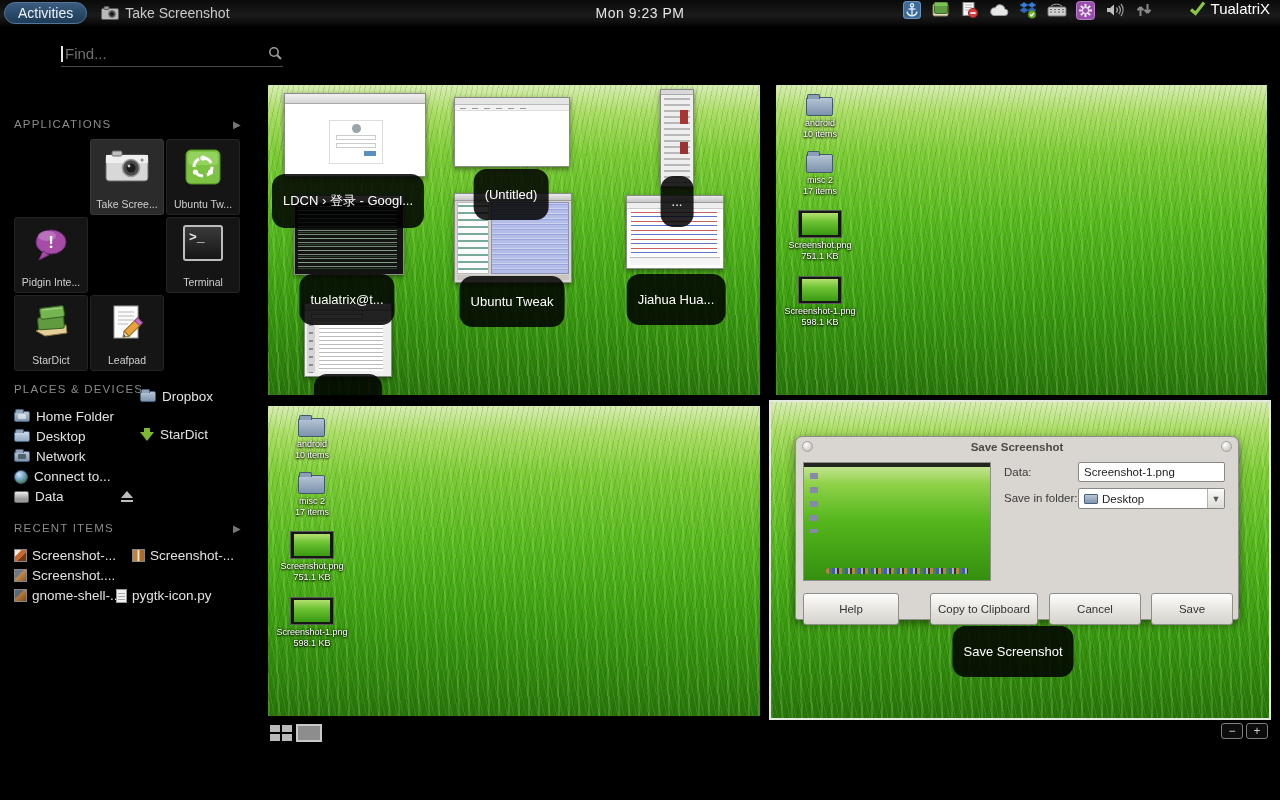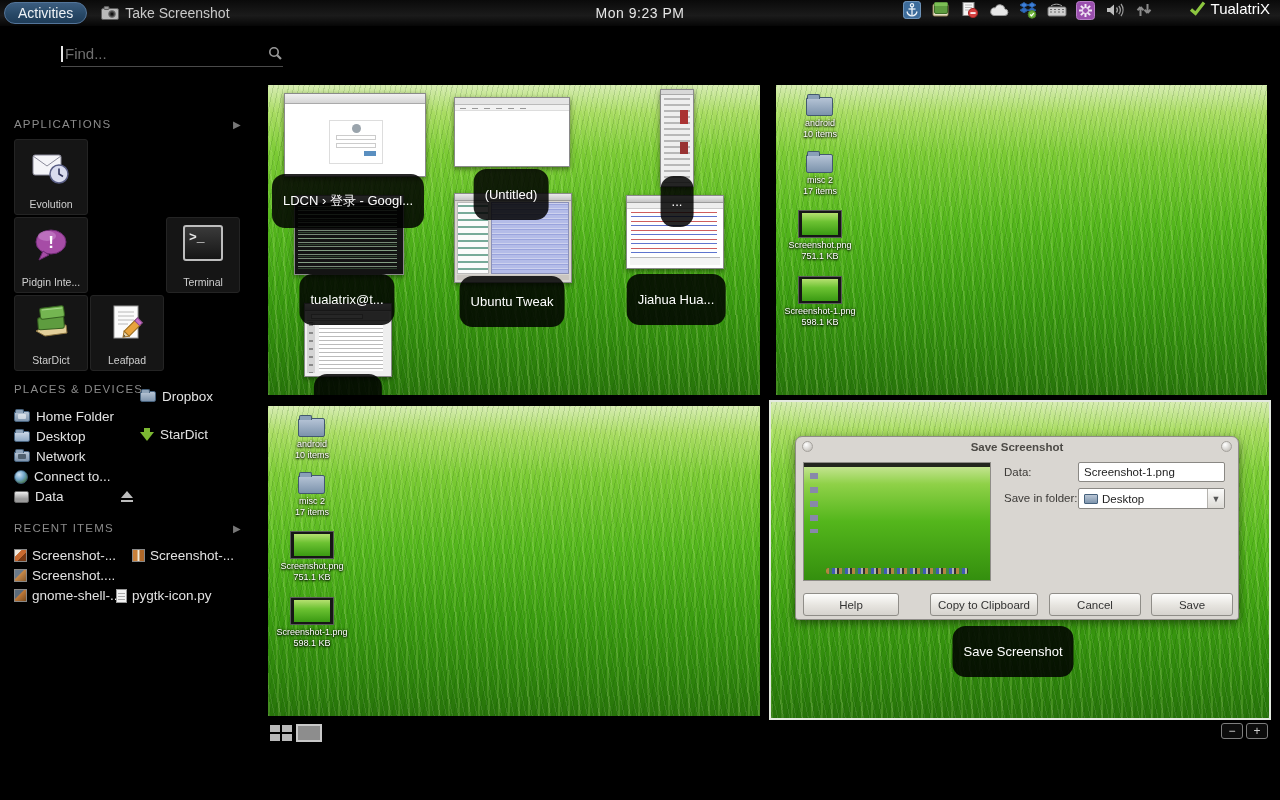--- a/index.html
+++ b/index.html
@@ -120,21 +120,21 @@
   .entry { position:absolute; background:#fff; border:1px solid #8a8884; border-radius:2px;
     font-size:11.5px; color:#222; padding:0 5px; font-family:"Liberation Sans",sans-serif; }
   #combo { position:absolute; background:#fff; border:1px solid #8a8884; border-radius:2px;
     display:flex; align-items:center; cursor:pointer;}
   #combo .cfolder { width:14px; height:10px; margin:0 4px 0 5px; background:linear-gradient(#b9c6d6,#7e95ad);
     border:1px solid #46617c; border-radius:1px;}
   #combo .ctext { flex:1; font-size:11.5px; color:#222;}
   #combo .cbtn { width:17px; align-self:stretch; border-left:1px solid #b5b3ae;
     background:linear-gradient(#fbfbfa,#dddbd6); display:flex; align-items:center; justify-content:center;
     color:#555; font-size:9px;}
-  .gtk-btn { position:absolute; height:23px; background:linear-gradient(#fdfdfc,#e6e4df 55%,#d6d3ce);
+  .gtk-btn { position:absolute; height:32px; background:linear-gradient(#fdfdfc,#e6e4df 55%,#d6d3ce);
     border:1px solid #8f8d88; border-radius:3px; font-size:11.5px; color:#333;
     display:flex; align-items:center; justify-content:center; cursor:pointer;
     font-family:"Liberation Sans",sans-serif;}
   .gtk-btn::first-letter { text-decoration:underline; }
 
   
   #ws-toggles { position:absolute; left:270px; top:724px; display:flex; gap:4px; align-items:center;}
   #toggle-grid { width:22px; height:16px; display:grid; grid-template-columns:1fr 1fr; gap:2px; cursor:pointer;}
   #toggle-grid span { background:#b9b9b9; }
   #toggle-single { width:26px; height:18px; background:#8d8d8d; border:2px solid #c9c9c9; cursor:pointer;}
@@ -249,30 +249,46 @@
       <circle cx="6" cy="6" r="4.2" stroke="#9a9a9a" stroke-width="1.6" fill="none"></circle>
       <path d="M9.2 9.2 13 13" stroke="#9a9a9a" stroke-width="2.2"></path>
       </svg>
   </div>
 
   <div class="section-hd" style="top:91px">
     <span>APPLICATIONS</span>
     <span class="arrow">▶</span>
   </div>
 
-  <div class="tile" style="left:14px;top:112px">
+  <div class="tile running" style="left:90px;top:112px">
     <span class="ticon">
-      <svg width="42" height="42" viewBox="0 0 42 42">
-          <rect x="3" y="8" width="28" height="20" rx="2" fill="#f4f4f8" stroke="#8a8a9a"></rect>
-          <path d="M3 9l14 10L31 9" stroke="#8a8a9a" fill="none"></path>
-          <circle cx="29" cy="27" r="9" fill="#d9dcef" stroke="#5a5f86" stroke-width="1.5"></circle>
-          <path d="M29 21.5V27l4 2.5" stroke="#30355c" stroke-width="1.6" fill="none"></path>
-        </svg>
-    </span>
-    <span class="tlabel">Evolution</span>
+      <svg width="46" height="40" viewBox="0 0 46 40">
+          <rect x="2" y="8" width="42" height="26" rx="3" fill="#d8d8d8" stroke="#6a6a6a"></rect>
+          <rect x="2" y="8" width="42" height="8" fill="#efefef"></rect>
+          <rect x="8" y="4" width="10" height="5" rx="1.5" fill="#bdbdbd" stroke="#6a6a6a"></rect>
+          <circle cx="27" cy="21" r="8.5" fill="#4a4a4a" stroke="#9c9c9c" stroke-width="1.6"></circle>
+          <circle cx="27" cy="21" r="4.5" fill="#1c1c1c"></circle>
+          <circle cx="25" cy="19" r="1.4" fill="#cfcfcf"></circle>
+          <circle cx="38" cy="13" r="1.5" fill="#888"></circle>
+        </svg>
+    </span>
+    <span class="tlabel">Take Scree...</span>
+  </div>
+  <div class="tile" style="left:166px;top:112px">
+    <span class="ticon">
+      <svg width="40" height="40" viewBox="0 0 40 40">
+          <rect x="3" y="3" width="34" height="34" rx="5" fill="#7dc242" stroke="#4f8f22"></rect>
+          <rect x="5" y="5" width="30" height="13" rx="4" fill="#9ad666" opacity=".8"></rect>
+          <circle cx="20" cy="20" r="9" fill="none" stroke="#fff" stroke-width="3" stroke-dasharray="10 4"></circle>
+          <circle cx="20" cy="11" r="2.6" fill="#fff"></circle>
+          <circle cx="12.5" cy="25" r="2.6" fill="#fff"></circle>
+          <circle cx="27.5" cy="25" r="2.6" fill="#fff"></circle>
+        </svg>
+    </span>
+    <span class="tlabel">Ubuntu Tw...</span>
   </div>
   <div class="tile" style="left:14px;top:190px">
     <span class="ticon">
       <svg width="42" height="42" viewBox="0 0 42 42">
           <ellipse cx="21" cy="17" rx="15" ry="12" fill="#a64ca6" stroke="#6e2b74"></ellipse>
           <ellipse cx="17" cy="11" rx="9" ry="5" fill="#c47fc8" opacity=".7"></ellipse>
           <path d="M13 26l-4 9 10-5z" fill="#a64ca6" stroke="#6e2b74"></path>
           <text x="21" y="23" font-size="17" font-weight="bold" fill="#fff" text-anchor="middle" font-family="Liberation Sans,sans-serif">!</text>
         </svg>
     </span>

